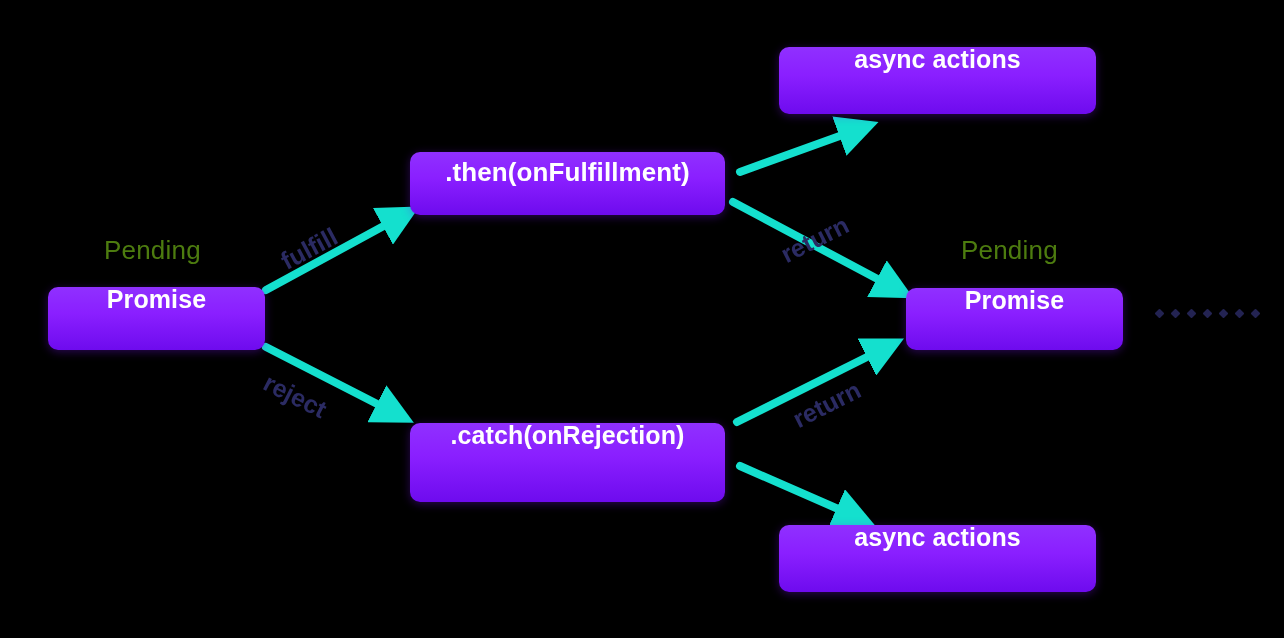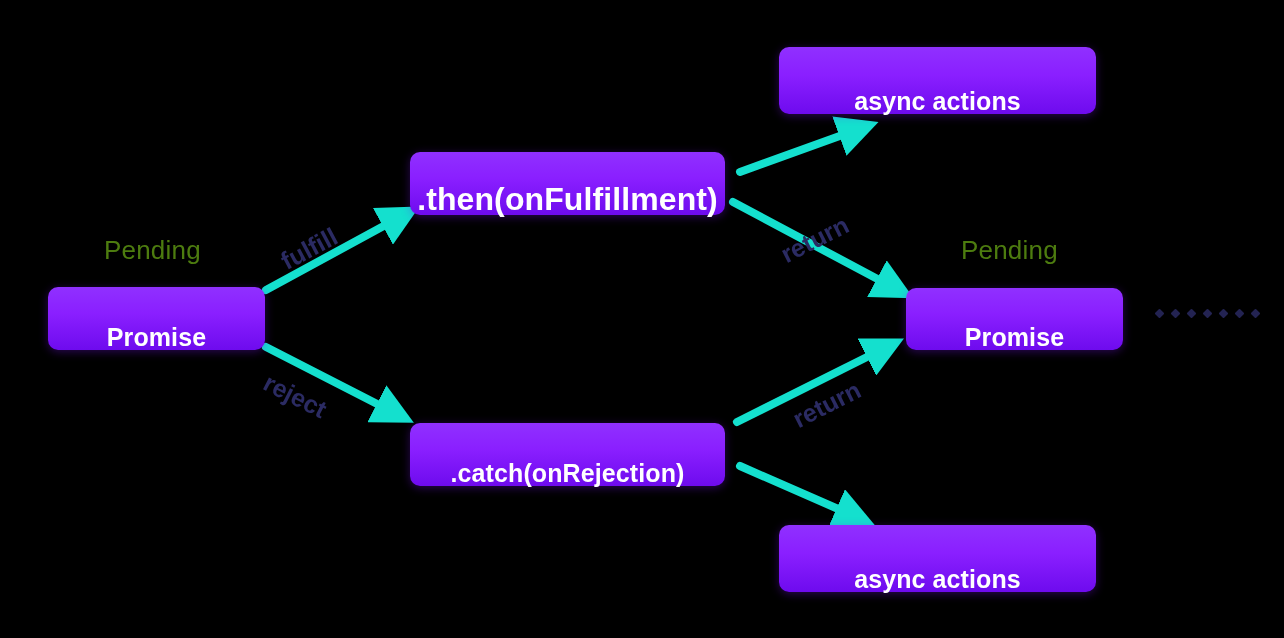--- a/index.html
+++ b/index.html
@@ -23,21 +23,21 @@
     position: absolute;
     left: 0;
     top: 0;
     width: 1284px;
     height: 638px;
     pointer-events: none;
   }
   .node {
     position: absolute;
     display: flex;
-    align-items: flex-end;
+    align-items: flex-start;
     justify-content: center;
     border-radius: 10px;
     background: linear-gradient(180deg, #9030FF 0%, #8A1FFF 42%, #6E0BEE 100%);
     box-shadow: 0 2px 10px rgba(120, 20, 240, 0.35);
     color: #ffffff;
     font-weight: bold;
     letter-spacing: 0.1px;
     box-sizing: border-box;
     z-index: 3;
   }
@@ -48,24 +48,24 @@
   }
   
   #node-promise-left {
     left: 48px;  top: 287px;  width: 217px; height: 63px;
   }
   #node-promise-left .node-label { font-size: 25px; }
 
   #node-then {
     left: 410px; top: 152px;  width: 315px; height: 63px;
   }
-  #node-then .node-label { font-size: 32px; }
+  #node-then .node-label { font-size: 26px; margin-top: 7px; }
 
   #node-catch {
-    left: 410px; top: 423px;  width: 315px; height: 63px;
+    left: 410px; top: 423px;  width: 315px; height: 79px;
   }
   #node-catch .node-label { font-size: 25px; }
 
   #node-async-top {
     left: 779px; top: 47px;   width: 317px; height: 67px;
   }
   #node-async-top .node-label { font-size: 25px; }
 
   #node-async-bottom {
     left: 779px; top: 525px;  width: 317px; height: 67px;

